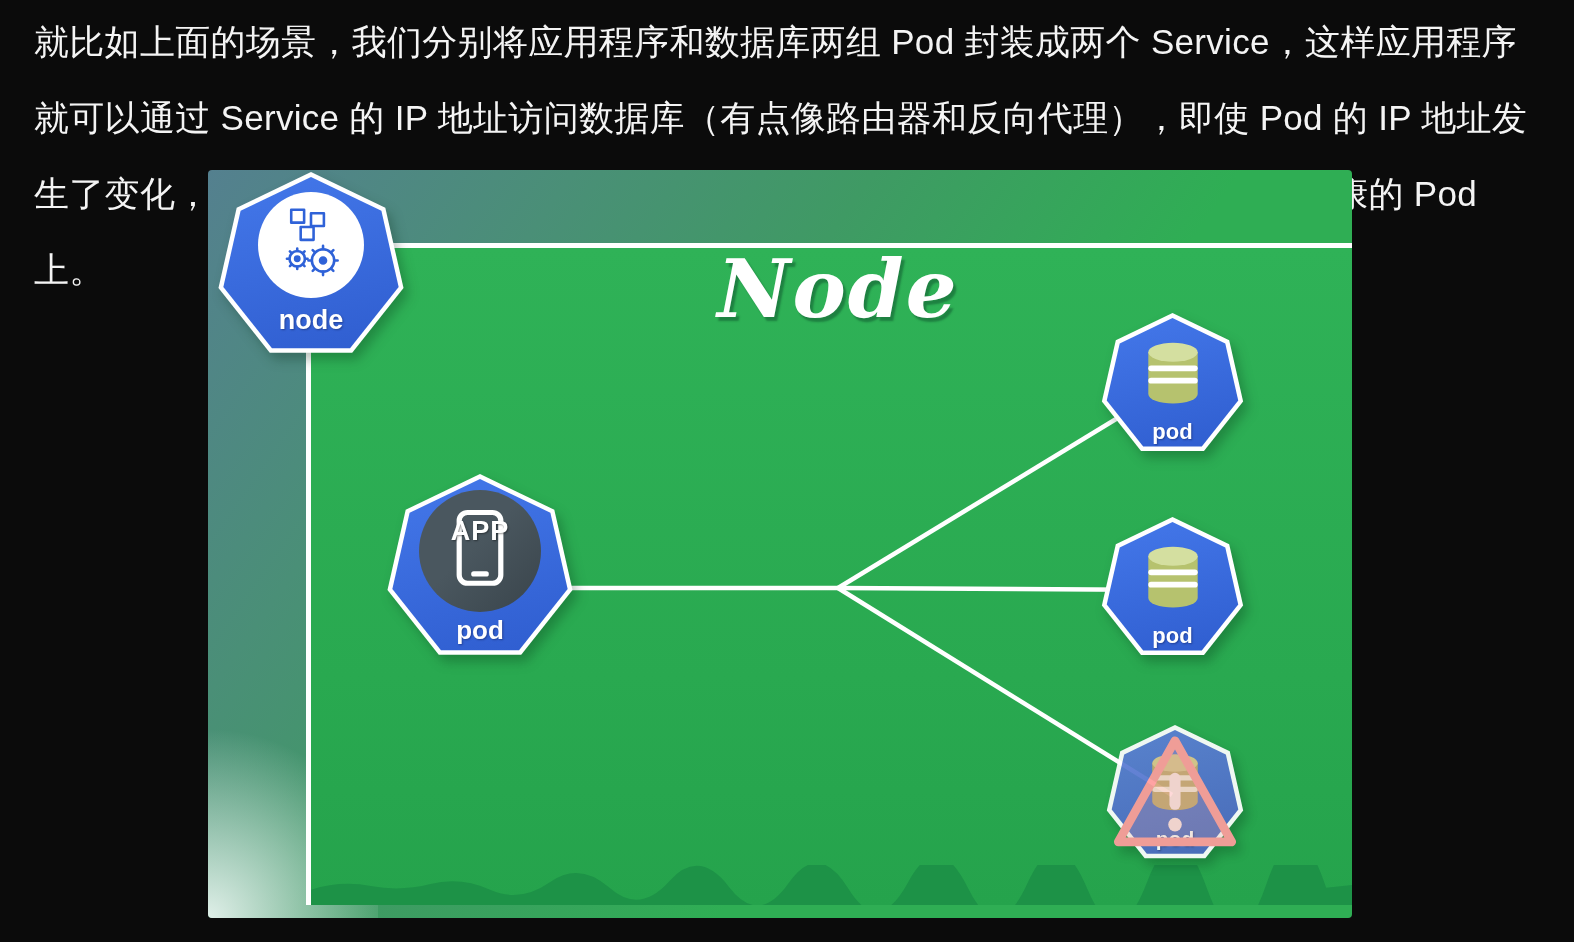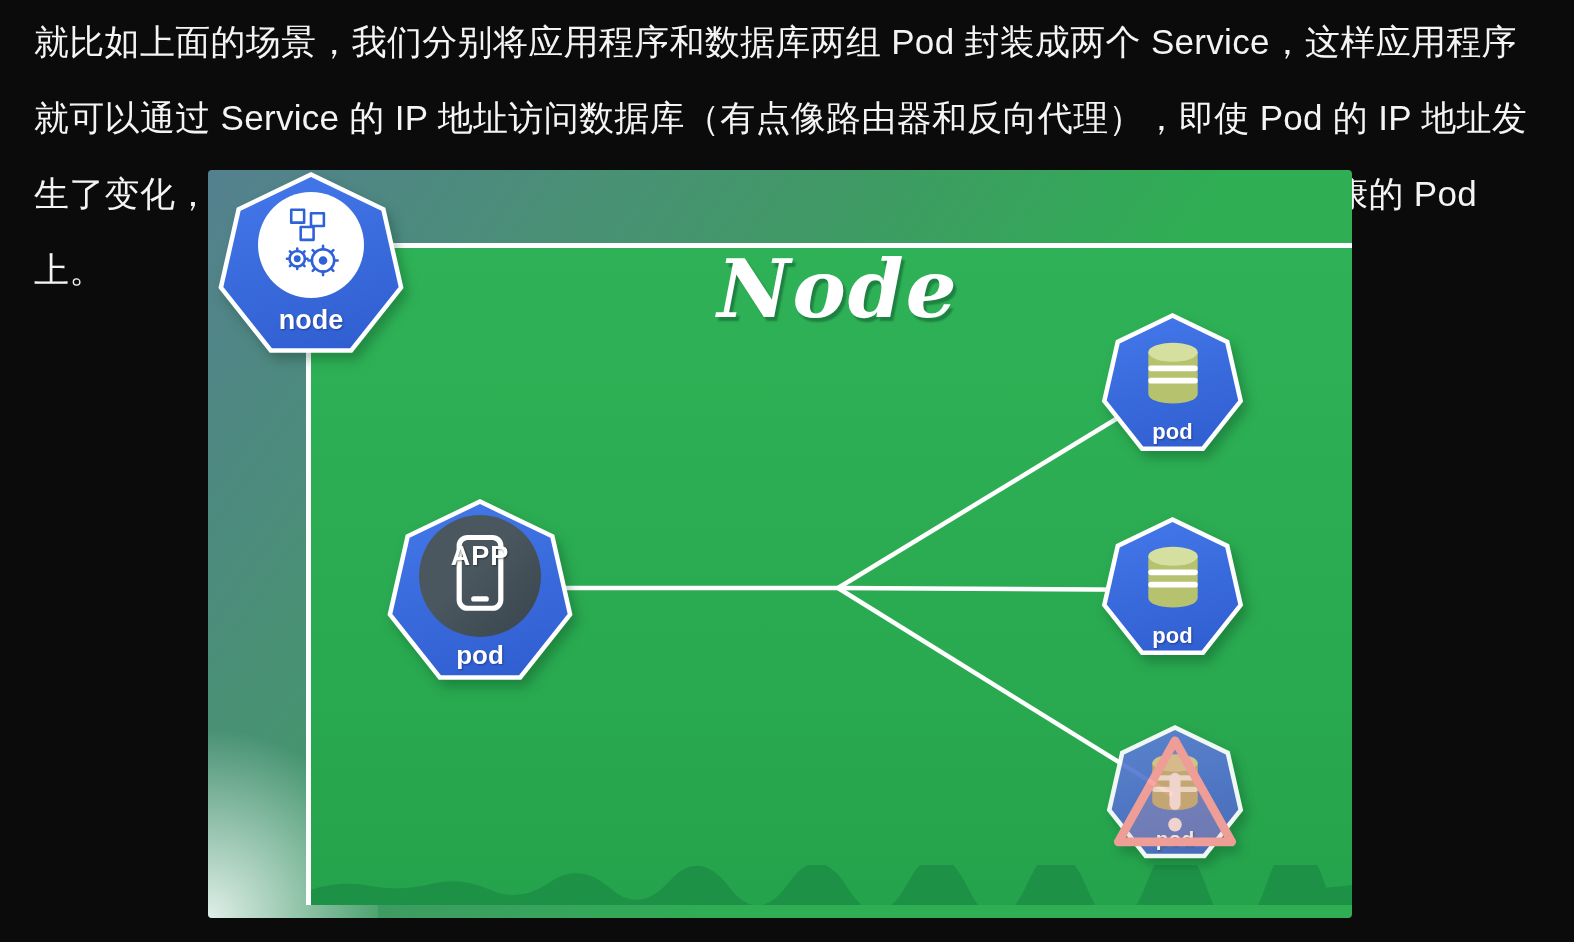--- a/index.html
+++ b/index.html
@@ -58,21 +58,21 @@
   }
   .hep-white{position:absolute;inset:0;background:#ffffff;}
   .hep-blue{position:absolute;inset:5px;background:linear-gradient(165deg,#4478ea 0%,#2e5cce 100%);}
   .hep-label{
     position:absolute;left:0;right:0;top:72%;
     text-align:center;color:#ffffff;font-weight:600;
     text-shadow:1px 1px 2px rgba(0,0,40,0.35);
     z-index:4;
   }
   .n-node{left:8px;top:2px;width:190px;height:190px;}
-  .n-app{left:177px;top:329px;width:190px;height:190px;}
+  .n-app{left:177px;top:304px;width:190px;height:190px;}
   .n-svc{left:534px;top:324px;width:188px;height:188px;}
   .n-db1{left:892px;top:143px;width:145px;height:145px;}
   .n-db2{left:892px;top:347px;width:145px;height:145px;}
   .n-db3{left:897px;top:555px;width:140px;height:140px;opacity:0.93;}
   .n-db3 .hep-blue{background:linear-gradient(165deg,#5d80d8 0%,#4a67bf 100%);}
   .n-node .hep-label{font-size:27px;top:70%;}
   .n-app .hep-label{font-size:26px;top:74%;}
   .n-svc .hep-label{font-size:27px;top:73%;}
   .n-db1 .hep-label,.n-db2 .hep-label{font-size:22px;top:73%;}
   .n-db3 .hep-label{font-size:21px;top:73%;}

